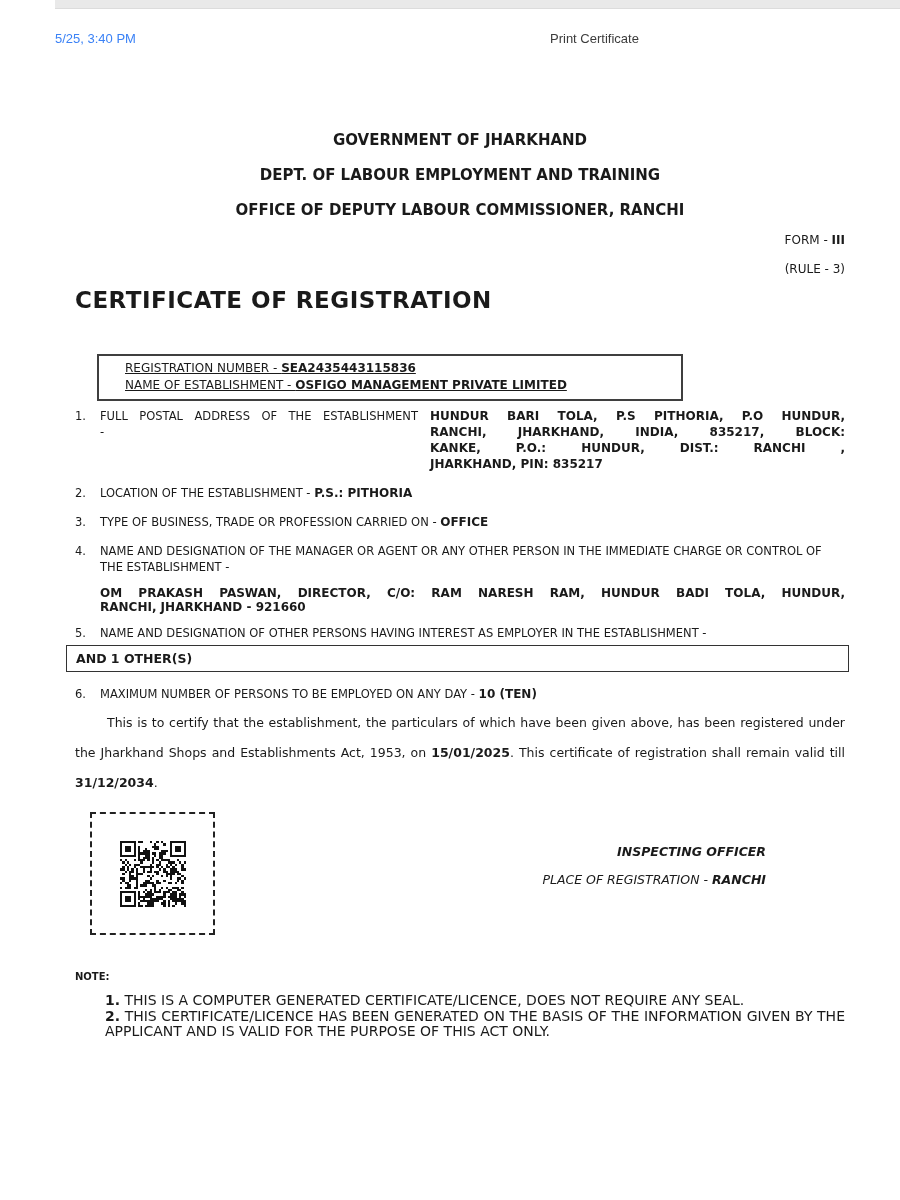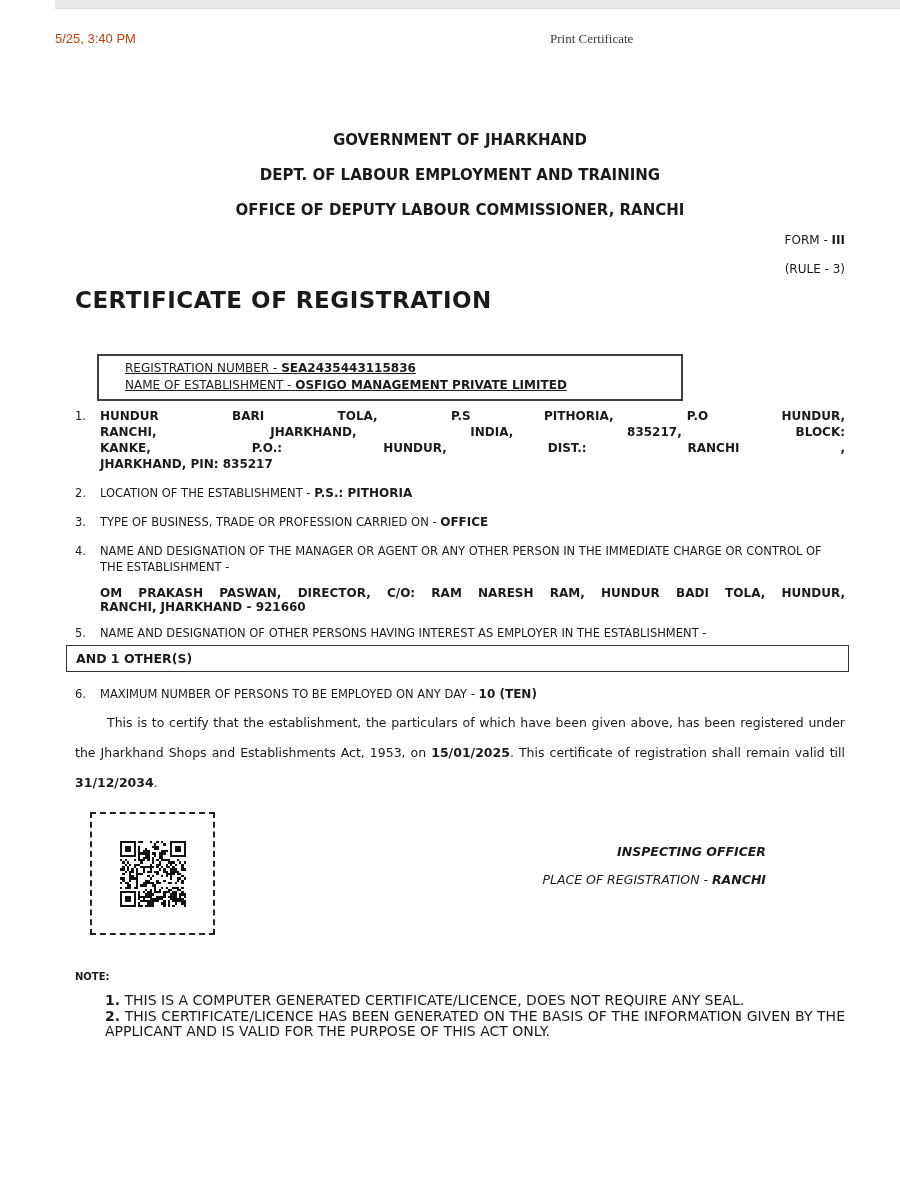--- a/index.html
+++ b/index.html
@@ -1,20 +1,20 @@
 <!DOCTYPE html>
 <html><head>
 <meta charset="utf-8">
 <style>
   html,body{margin:0;padding:0;background:#fff;}
   .page{position:relative;width:900px;height:1200px;background:#ffffff;overflow:hidden;
         font-family:"DejaVu Sans",sans-serif;color:#1a1a1a;}
   .top-strip{position:absolute;top:0;left:55px;right:0;height:8px;background:#e9e9e9;border-bottom:1px solid #dcdcdc;}
-  .ph-date{position:absolute;top:31px;left:55px;font-family:"Liberation Sans",sans-serif;font-size:13px;color:#c2410c;}
-  .ph-title{position:absolute;top:31px;left:550px;font-family:Liberation Serif, serif;font-size:13px;color:#3c3c3c;}
+  .ph-date{position:absolute;top:31px;left:55px;font-family:"Liberation Sans",sans-serif;font-size:13px;color:#3b82f6;}
+  .ph-title{position:absolute;top:31px;left:550px;font-family:Liberation Sans, sans-serif;font-size:13px;color:#3c3c3c;}
 
   .cert{position:absolute;top:125px;left:75px;right:55px;}
   .h15{font-size:15px;font-weight:bold;text-align:center;line-height:15px;}
   .h12{font-size:12px;text-align:center;line-height:13px;}
   .mt20{margin-top:20px;}
   .mt16{margin-top:16px;text-align:right;}
   .big-title{font-size:23px;font-weight:bold;text-align:left;line-height:24px;margin-top:12px;letter-spacing:.5px;}
 
   .reg-box{margin-top:42px;margin-left:22px;width:586px;box-sizing:border-box;border:2px solid #3f3f3f;
            padding:4px 6px 5px 26px;font-size:12px;line-height:17px;text-decoration:underline;}
@@ -75,20 +75,24 @@
     <div class="reg-box">
       <div><span>REGISTRATION NUMBER - </span><b>SEA2435443115836</b></div>
       <div><span>NAME OF ESTABLISHMENT - </span><b>OSFIGO MANAGEMENT PRIVATE LIMITED</b></div>
     </div>
 
     <div class="items">
 
       <div class="item">
         <div class="num">1.</div>
         <div class="body cols">
+          <div class="label-col">
+            <div class="jf">FULL POSTAL ADDRESS OF THE ESTABLISHMENT</div>
+            <div>-</div>
+          </div>
           <div class="value-col bold">
             <div class="jf">HUNDUR BARI TOLA, P.S PITHORIA, P.O HUNDUR,</div>
             <div class="jf">RANCHI, JHARKHAND, INDIA, 835217, BLOCK:</div>
             <div class="jf">KANKE, P.O.: HUNDUR, DIST.: RANCHI ,</div>
             <div>JHARKHAND, PIN: 835217</div>
           </div>
         </div>
       </div>
 
       <div class="item mt13">

